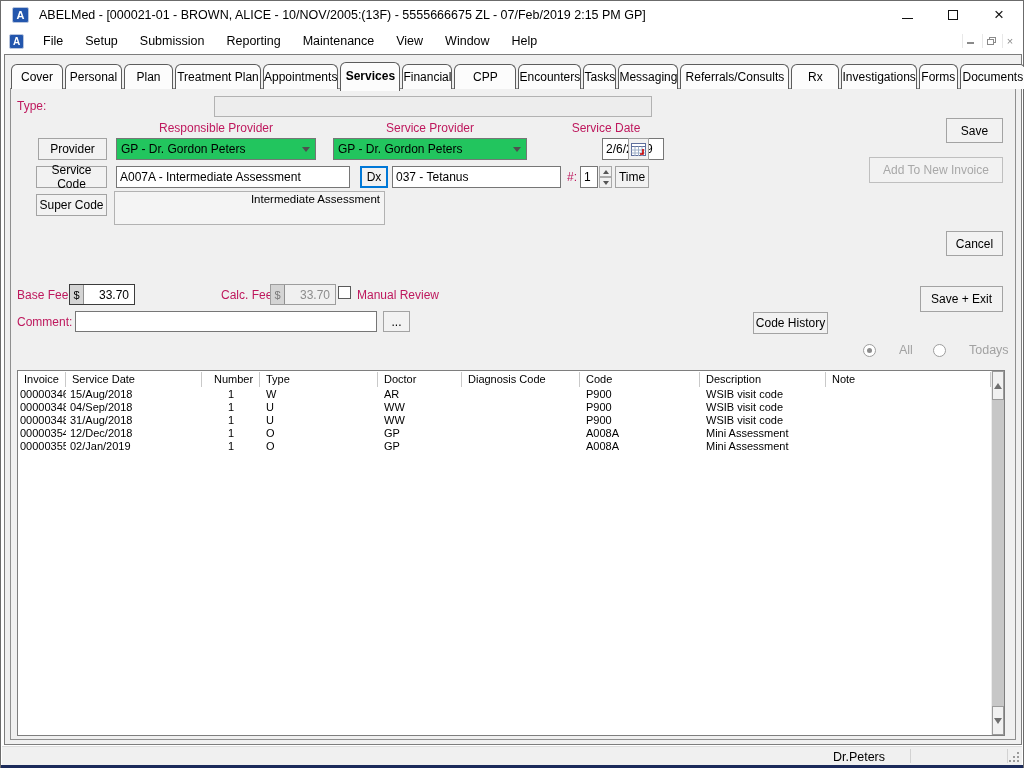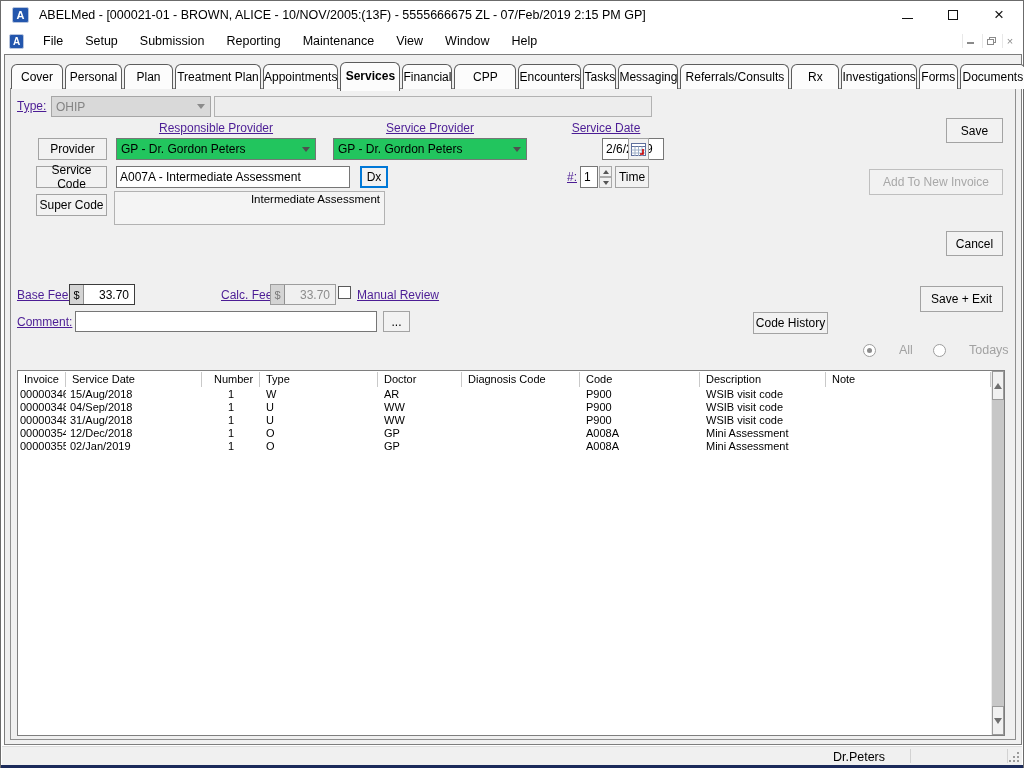--- a/index.html
+++ b/index.html
@@ -45,21 +45,21 @@
               display:flex; gap:2px; align-items:flex-end; z-index:3; }
   .tab { height:25px; background:#fcfcfc; border:1px solid #5c5c5c; border-bottom:none;
          border-radius:6px 6px 0 0; display:flex; align-items:center; justify-content:center;
          font-size:12px; color:#000; flex:0 0 auto; }
   .tab.active { height:29px; font-weight:bold; background:#fcfcfc; margin-bottom:-2px;
                 padding-bottom:2px; }
 
   .panel { position:absolute; left:5px; top:33px; right:5px; bottom:4px; background:#f0f0f0;
            border:1px solid #8f8f8f; z-index:2; }
 
-  .lbl { position:absolute; font-size:12px; color:#4c1d95; white-space:nowrap;text-decoration:underline; }
+  .lbl { position:absolute; font-size:12px; color:#be185d; white-space:nowrap; }
   .lbl-c { text-align:center; }
 
   .btn { position:absolute; background:#f2f2f2; border:1px solid #a3a3a3; font-size:12px;
          display:flex; align-items:center; justify-content:center; color:#000; }
   .btn.disabled { color:#a8a8a8; border-color:#bfbfbf; }
 
   .tin { position:absolute; border:1px solid #767676; background:#fff; font-size:12px;
          font-family:inherit; padding:0 3px; outline:none; color:#000; }
   .tin.disabled { background:#ededed; border-color:#b2b2b2; }
 
@@ -210,26 +210,20 @@
         <div class="tab" style="flex-basis: 109px;">Referrals/Consults</div>
         <div class="tab" style="flex-basis: 48px;">Rx</div>
         <div class="tab" style="flex-basis: 68px;">Investigations</div>
         <div class="tab" style="flex-basis: 39px;">Forms</div>
         <div class="tab" style="flex-basis: 66px;">Documents</div>
       </div>
 
     <div class="panel">
 
       <div class="lbl" style="left:6px; top:10px;">Type:</div>
-      <div class="combo disabled" style="left:40px; top:7px; width:160px; height:21px;">
-        <span class="txt">OHIP</span>
-        <span class="arr">
-            <span class="tri-down"></span>
-          </span>
-      </div>
       <input class="tin disabled" style="left: 203px; top: 7px; width: 438px; height: 21px;" value="">
 
       <div class="lbl lbl-c" style="left:105px; top:32px; width:200px;">Responsible Provider</div>
       <div class="lbl lbl-c" style="left:322px; top:32px; width:194px;">Service Provider</div>
       <div class="lbl lbl-c" style="left:540px; top:32px; width:110px;">Service Date</div>
 
       <button class="btn" style="left:27px; top:49px; width:69px; height:22px;">Provider</button>
       <div class="combo" style="left:105px; top:49px; width:200px; height:22px;">
         <span class="txt">GP - Dr. Gordon Peters</span>
         <span class="arr">
@@ -252,20 +246,21 @@
           <line x1="11" y1="3.5" x2="11" y2="13" stroke="#9fb0c8"></line>
           <line x1="0.5" y1="7" x2="14.5" y2="7" stroke="#9fb0c8"></line>
           <line x1="0.5" y1="10" x2="14.5" y2="10" stroke="#9fb0c8"></line>
           <path d="M9 11 L12 11 L12 6" stroke="#cc0000" stroke-width="1.6" fill="none"></path>
         </svg>
       </button>
 
       <button class="btn" style="left:25px; top:77px; width:71px; height:22px;">Service Code</button>
       <input class="tin" style="left: 105px; top: 77px; width: 234px; height: 22px;" value="A007A - Intermediate Assessment">
       <button class="btn dx" style="left:349px; top:77px; width:28px; height:22px;">Dx</button>
+      <input class="tin" style="left: 381px; top: 77px; width: 169px; height: 22px;" value="037 - Tetanus">
       <div class="lbl" style="left:556px; top:81px;">#:</div>
       <div class="spinner" style="left:569px; top:77px;">
         <input value="1" style="">
         <span class="spin-btns">
           <span class="spin-btn">
               <span class="tri-up-s"></span>
             </span>
           <span class="spin-btn">
               <span class="tri-dn-s"></span>
             </span>
@@ -289,21 +284,21 @@
       <span class="checkbox" style="left:327px; top:197px;"></span>
       <div class="lbl" style="left:346px; top:199px;">Manual Review</div>
 
       <div class="lbl" style="left:6px; top:226px;">Comment:</div>
       <input class="tin" style="left: 64px; top: 222px; width: 302px; height: 21px;" value="">
       <button class="btn" style="left:372px; top:222px; width:27px; height:21px;">...</button>
 
       <button class="btn" style="left:694px; top:223px; width:75px; height:22px;margin-left:48px;">Code History</button>
 
       <button class="btn" style="left:935px; top:29px; width:57px; height:25px;">Save</button>
-      <button class="btn disabled" style="left:858px; top:80px; width:134px; height:26px;">Add To New Invoice</button>
+      <button class="btn disabled" style="left:858px; top:68px; width:134px; height:26px;">Add To New Invoice</button>
       <button class="btn" style="left:935px; top:142px; width:57px; height:25px;">Cancel</button>
       <button class="btn" style="left:909px; top:197px; width:83px; height:26px;">Save + Exit</button>
 
       <div class="radio on" style="left:852px; top:254px;">
         <span class="circ"></span>
         <span class="rlbl">All</span>
       </div>
       <div class="radio" style="left:922px; top:254px;">
         <span class="circ"></span>
         <span class="rlbl">Todays</span>

